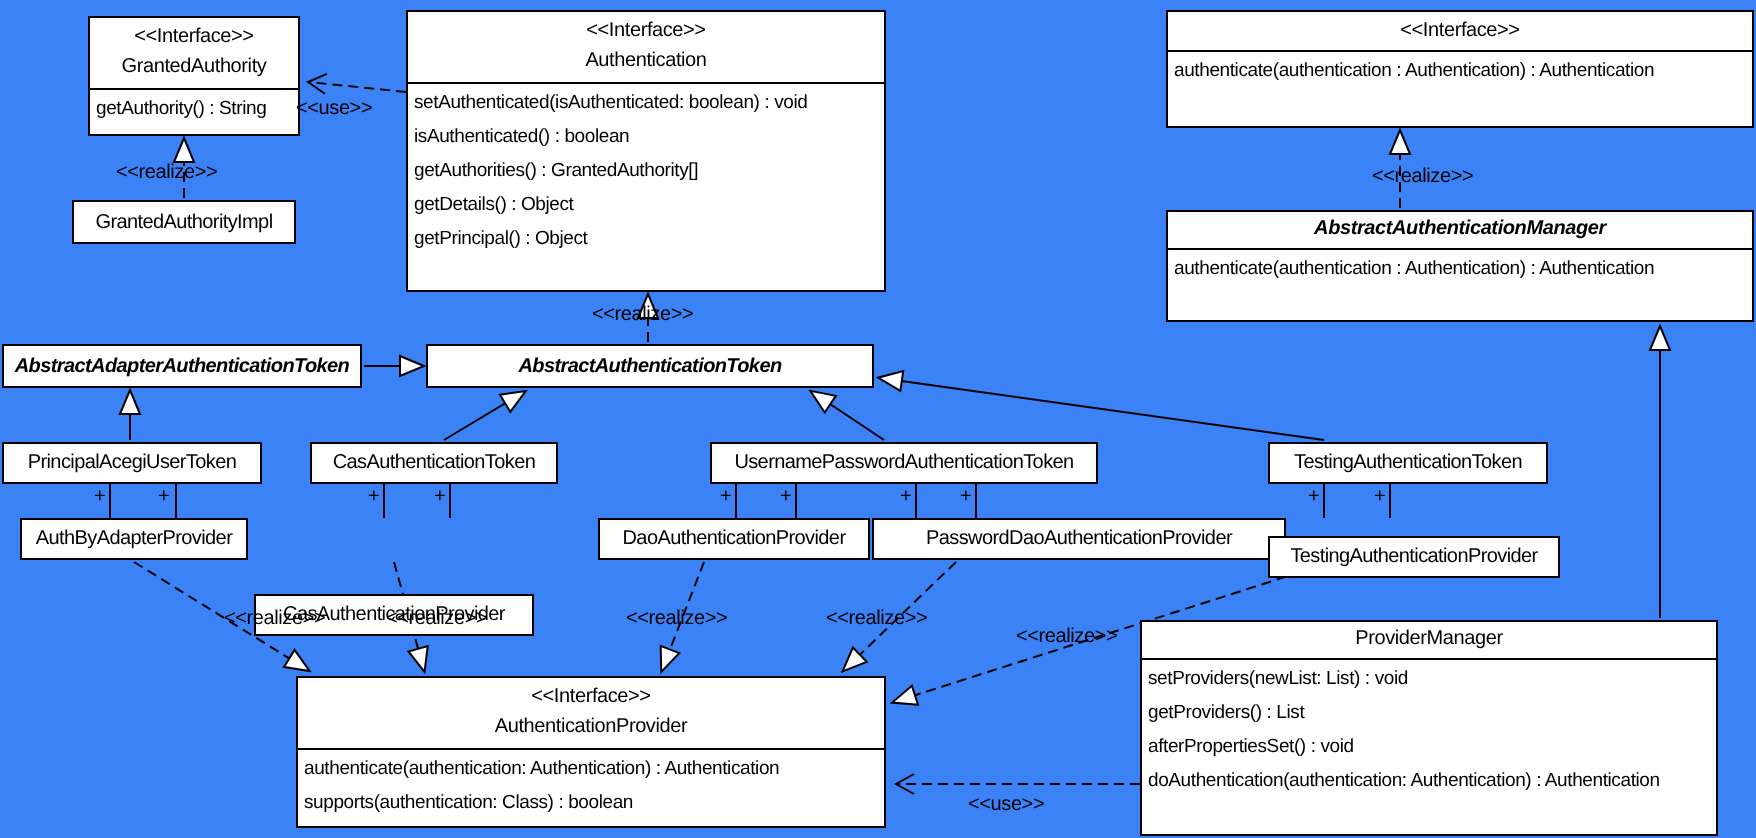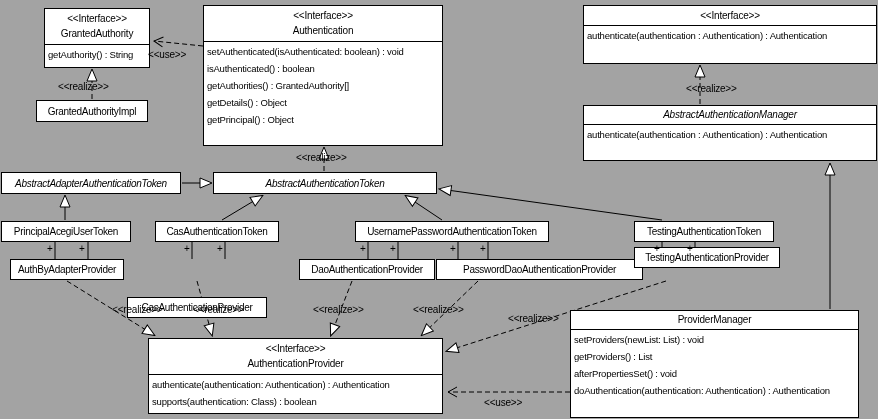--- a/index.html
+++ b/index.html
@@ -1,33 +1,33 @@
 <!DOCTYPE html>
 <html><head>
 <meta charset="utf-8">
 <style>
   * { margin:0; padding:0; box-sizing:border-box; }
   body { font-family:"Liberation Sans", sans-serif; background:#ffffff; }
-  #canvas { position:relative; width:878px; height:419px; background:#a3a3a3;
+  #canvas { position:relative; width:878px; height:419px; background:#3b82f6;
             overflow:hidden; font-size:10px; color:#000; }
   svg.wires { position:absolute; left:0; top:0; pointer-events:none; }
   .sol  { stroke:#000; stroke-width:1; fill:none; }
   .dash { stroke:#000; stroke-width:1; fill:none; stroke-dasharray:5,3; }
 
   .uml-box { position:absolute; background:#fff; border:1px solid #000; overflow:hidden; }
   .hd { border-bottom:1px solid #000; text-align:center; padding:2px 1px; }
   .hd1 { border-bottom:1px solid #000; text-align:center; padding:1px; line-height:16px; }
   .stereo { display:block; line-height:15px; letter-spacing:-0.2px; white-space:nowrap; }
   .cname  { display:block; line-height:16px; letter-spacing:-0.2px; white-space:nowrap; }
   .methods { padding:1px 3px; }
   .m { line-height:17px; white-space:nowrap; overflow:hidden;
        font-size:9.5px; letter-spacing:-0.2px; }
   .one { display:flex; align-items:center; justify-content:center; text-align:right; }
   .cname1 { white-space:nowrap; letter-spacing:-0.3px; }
-  .it { font-style:italic; }
+  .it { font-style:italic;font-weight:bold; }
   .lbl { position:absolute; white-space:nowrap; font-size:10px; letter-spacing:-0.2px; }
   .plus { position:absolute; font-size:10px; }
 </style>
 </head>
 <body>
 
 <div id="canvas">
 
   <svg class="wires" width="878" height="419">
     <defs>
@@ -148,21 +148,21 @@
   </div>
 
   <div class="uml-box one" style="left:299px;top:259px;width:136px;height:21px;">
     <span class="cname1">DaoAuthenticationProvider</span>
   </div>
 
   <div class="uml-box one" style="left:436px;top:259px;width:207px;height:21px;">
     <span class="cname1">PasswordDaoAuthenticationProvider</span>
   </div>
 
-  <div class="uml-box one" style="left:634px;top:247px;width:146px;height:21px;">
+  <div class="uml-box one" style="left:634px;top:268px;width:146px;height:21px;">
     <span class="cname1">TestingAuthenticationProvider</span>
   </div>
 
   <div class="uml-box" style="left:148px;top:338px;width:295px;height:76px;">
     <div class="hd">
       <span class="stereo">&lt;&lt;Interface&gt;&gt;</span>
       <span class="cname">AuthenticationProvider</span>
     </div>
     <div class="methods">
       <div class="m">authenticate(authentication: Authentication) : Authentication</div>

